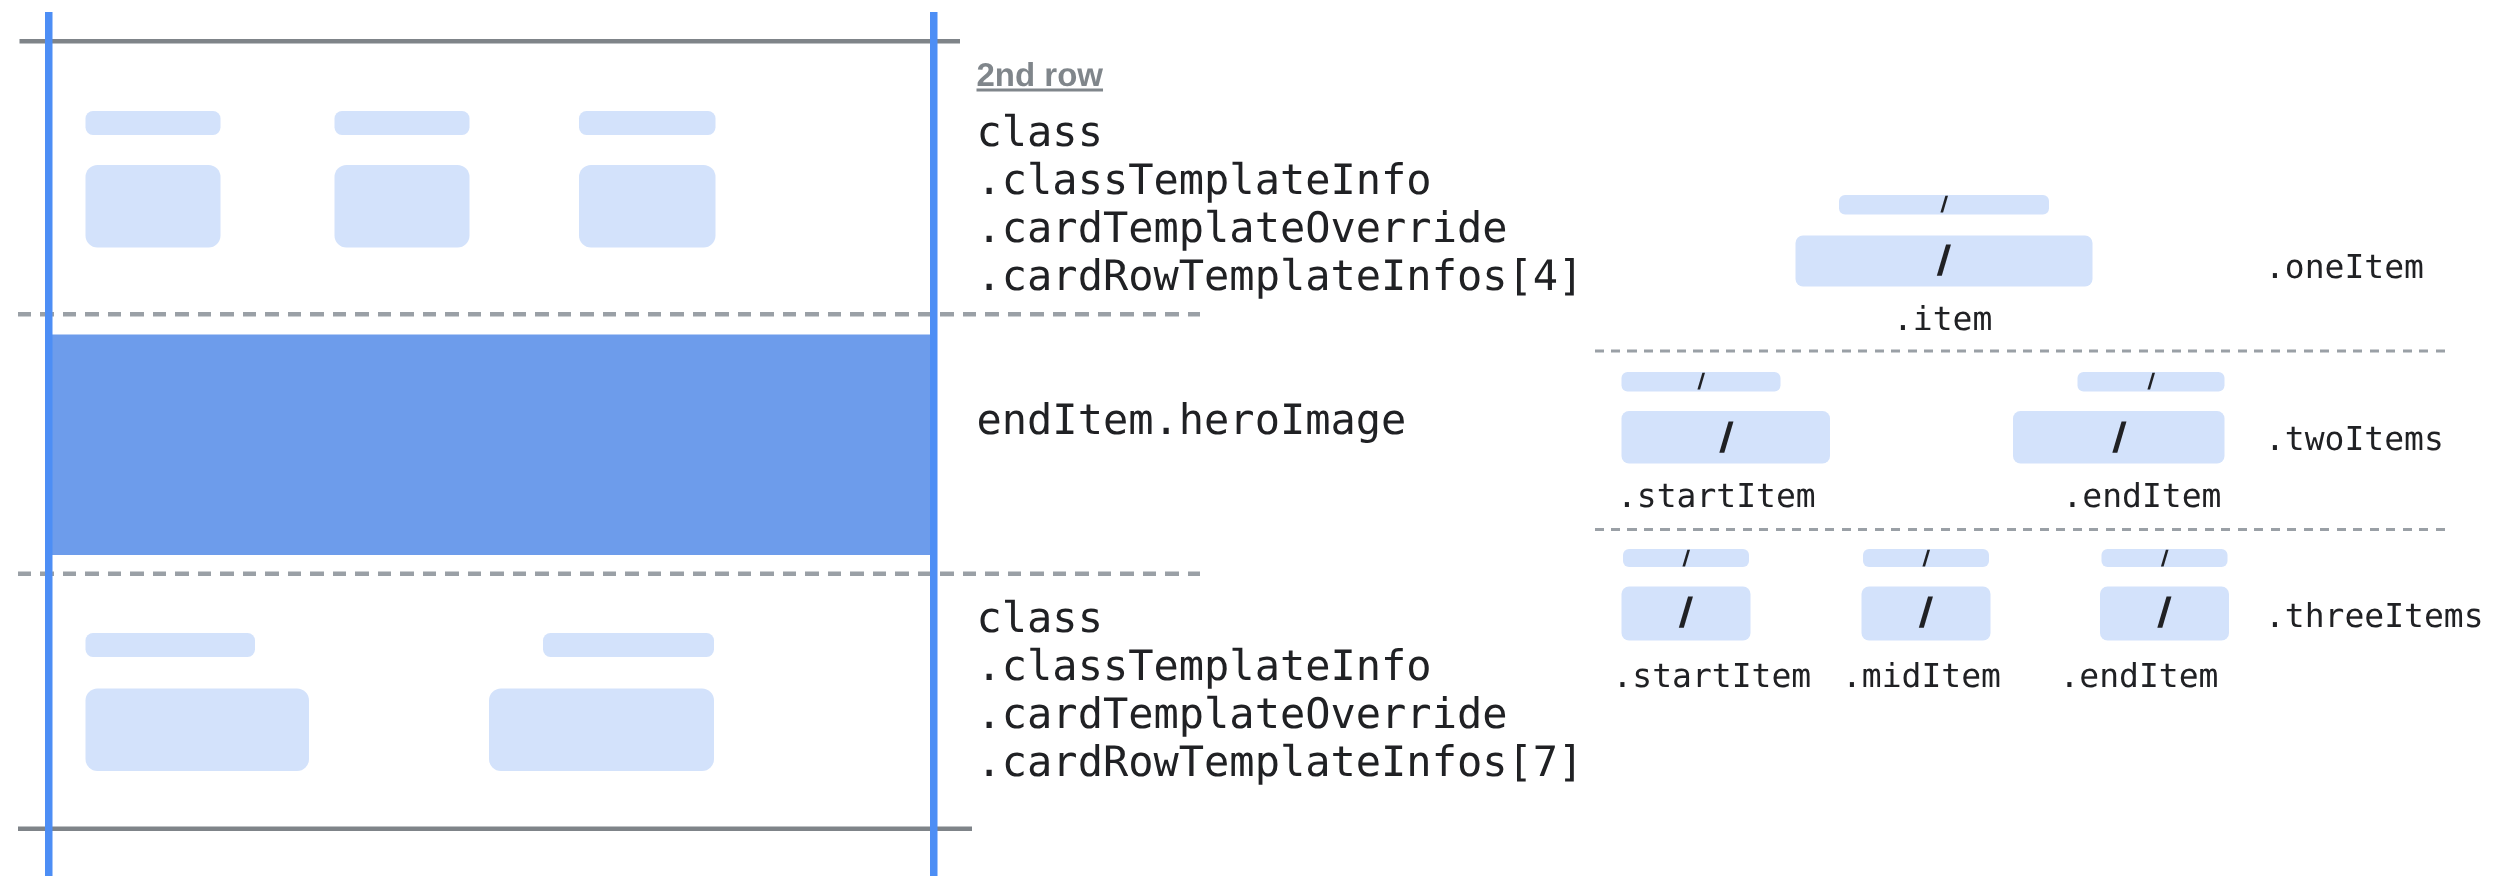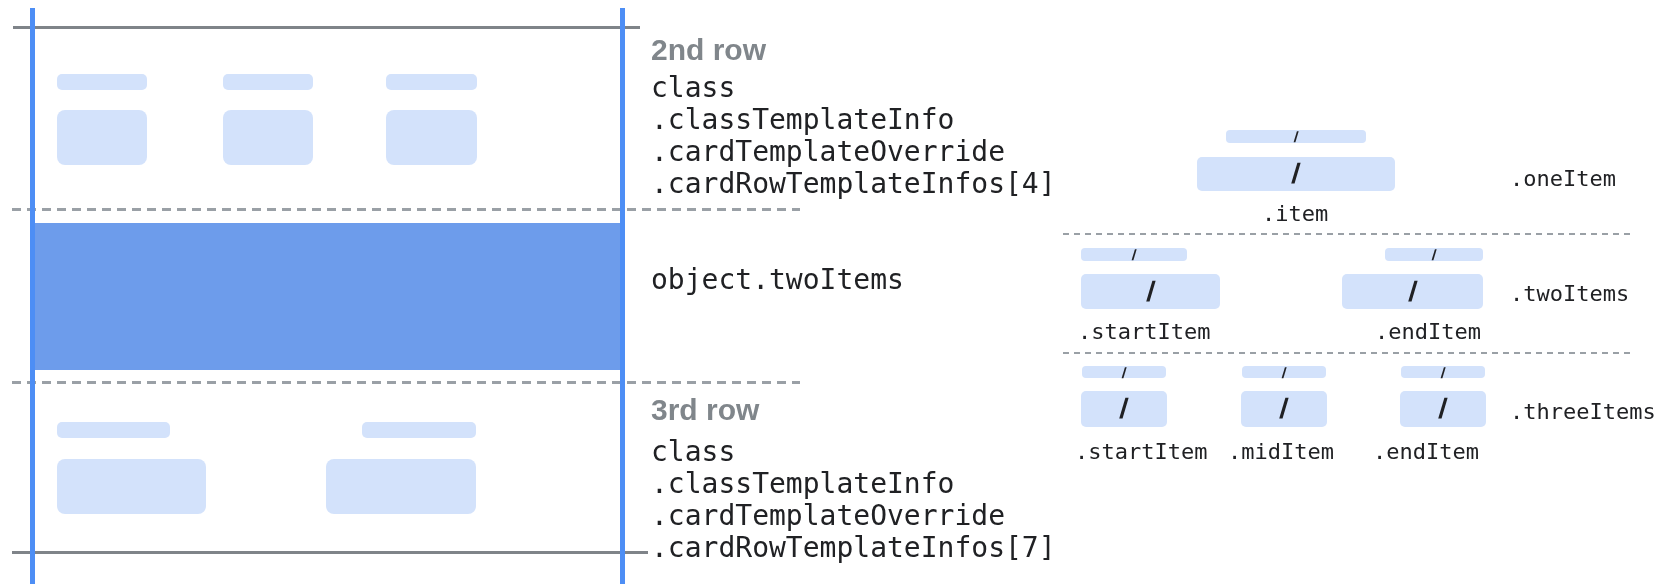--- a/index.html
+++ b/index.html
@@ -17,22 +17,23 @@
   .dashline.thin{
     height:2px;
     background:repeating-linear-gradient(90deg,var(--dash-gray,#9aa0a6) 0 6px,transparent 6px 11px);
   }
   .hero{position:absolute;background:var(--hero-blue,#6d9ceb);z-index:1;}
   .ph-label{position:absolute;height:16px;border-radius:5px;background:var(--placeholder-blue,#d3e2fb);}
   .ph-value{position:absolute;height:55px;border-radius:8px;background:var(--placeholder-blue,#d3e2fb);}
   
   .ann{position:absolute;left:651px;}
   .ann-heading{
-    font-size:30px;font-weight:bold;line-height:40px;color:var(--heading-gray,#80868b);
+    font-size:22px;font-weight:bold;line-height:40px;color:var(--heading-gray,#80868b);
     white-space:nowrap;
+    text-decoration:underline;
   }
   .code{font-family:"DejaVu Sans Mono","Liberation Mono",monospace;
     font-size:28px;line-height:32px;color:var(--code-text,#202124);white-space:nowrap;}
   .code-line{height:32px;}
   
   .item-group{position:absolute;display:flex;flex-direction:column;z-index:1;}
   .item-group.align-c{align-items:center;}
   .item-group.align-l{align-items:flex-start;}
   .item-group.align-r{align-items:flex-end;}
   .mini-bar{
@@ -81,26 +82,25 @@
     <div class="code" style="margin-top:2px;">
       <div class="code-line">class</div>
       <div class="code-line">.classTemplateInfo</div>
       <div class="code-line">.cardTemplateOverride</div>
       <div class="code-line">.cardRowTemplateInfos[4]</div>
     </div>
   </div>
 
   <div class="ann" style="top:264px;">
     <div class="code" style="line-height:31px;">
-      <div class="code-line">object.twoItems</div>
+      <div class="code-line">endItem.heroImage</div>
     </div>
   </div>
 
   <div class="ann" style="top:390px;">
-    <div class="ann-heading">3rd row</div>
     <div class="code" style="margin-top:6px;">
       <div class="code-line">class</div>
       <div class="code-line">.classTemplateInfo</div>
       <div class="code-line">.cardTemplateOverride</div>
       <div class="code-line">.cardRowTemplateInfos[7]</div>
     </div>
   </div>
 
   <div class="item-group align-c" style="left:1197px;top:130px;width:198px;">
     <div class="mini-bar" style="width:140px;margin-bottom:14px;">

